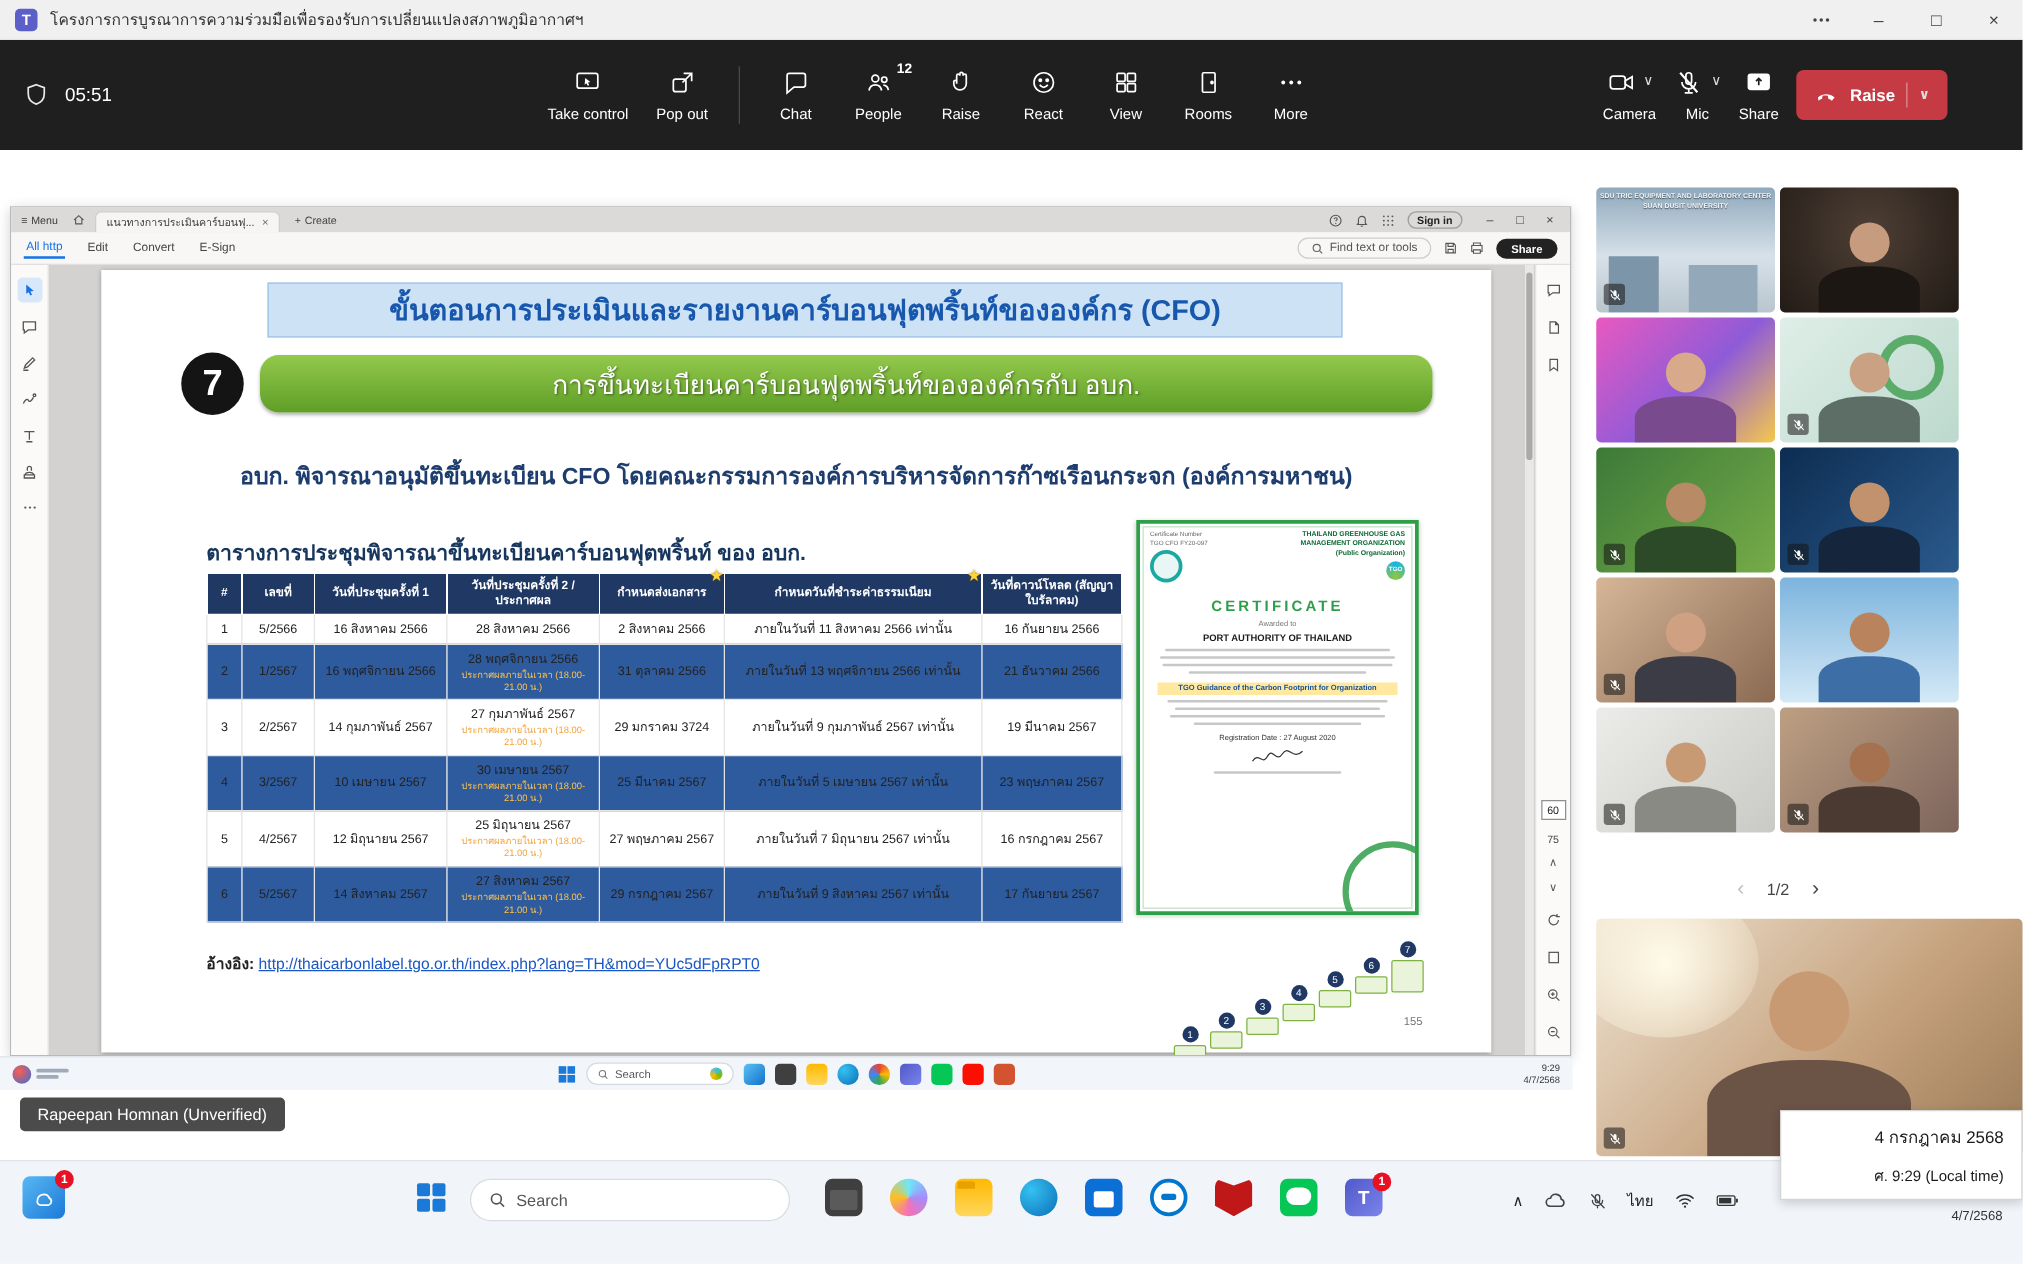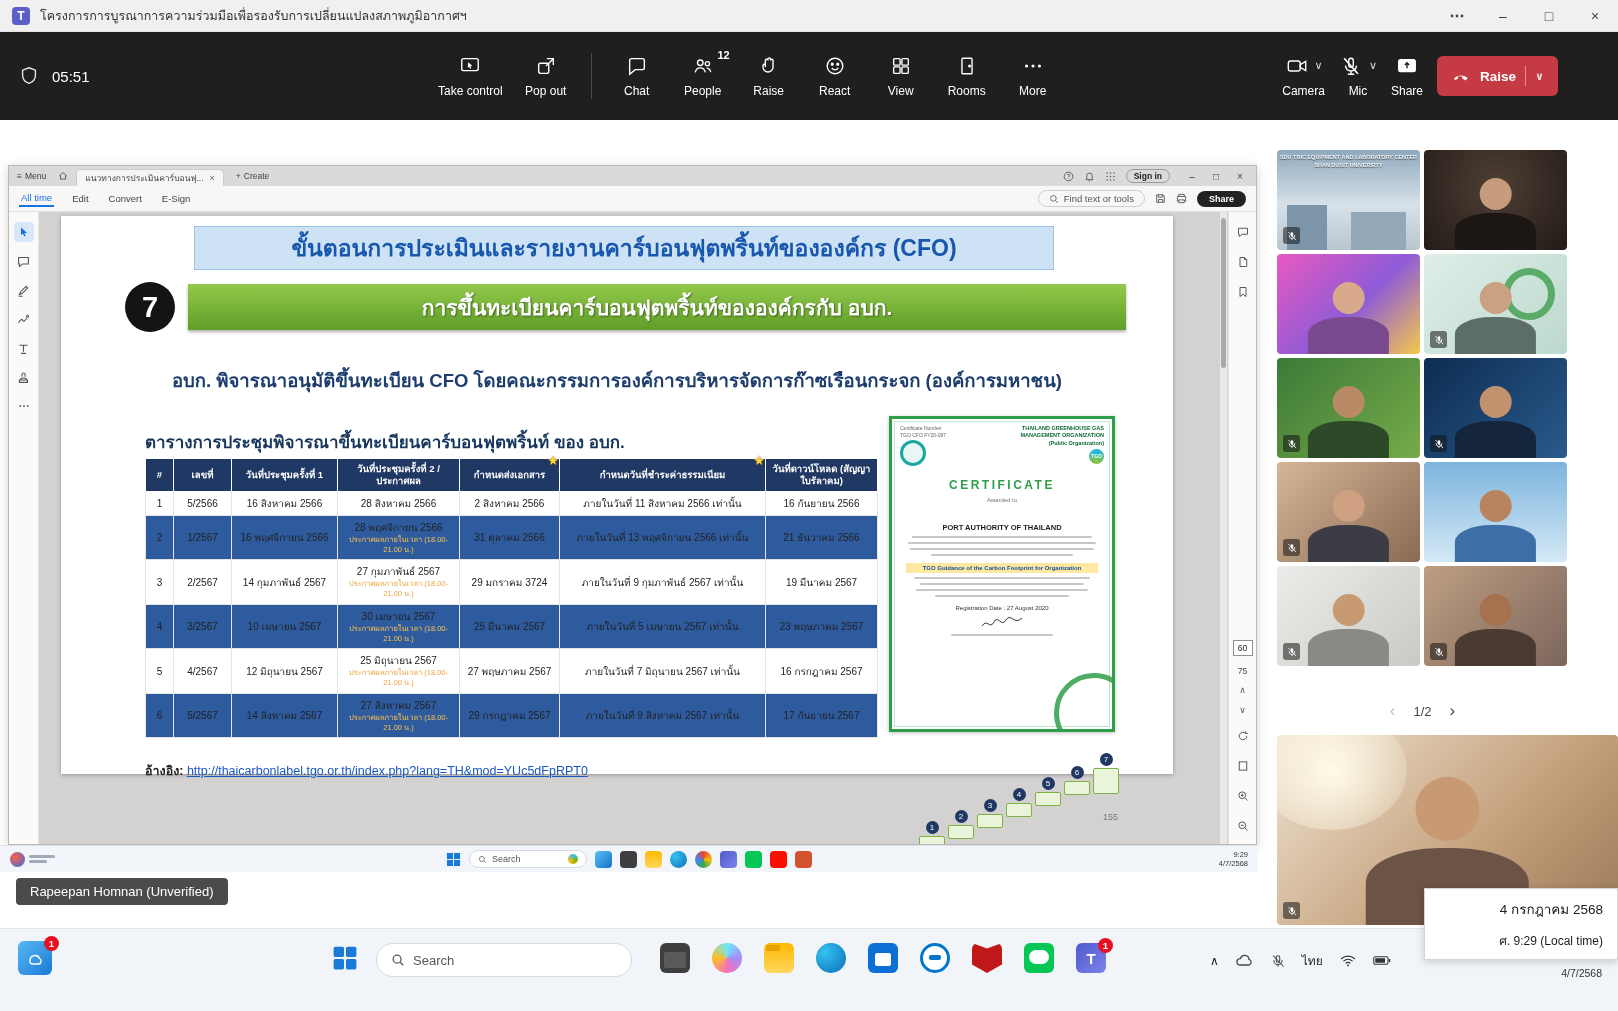--- a/index.html
+++ b/index.html
@@ -71,30 +71,30 @@
 #vthumb{position:absolute;right:1px;top:6px;width:5px;height:150px;border-radius:3px;background:#aaa}
 #rail-r{width:28px;background:#fbfaf9;border-left:1px solid #e6e4e2;display:flex;flex-direction:column;
   align-items:center;padding:10px 0 8px;gap:10px}
 .rr-spacer{flex:1}
 #pagebox{width:20px;height:16px;border:1px solid #8f8f8f;background:#fff;font-size:8.5px;color:#222;
   display:flex;align-items:center;justify-content:center}
 #zoomval{font-size:8.5px;color:#444}
 .rr-nav{color:#555;font-size:9px;line-height:1.1;text-align:center}
 
 
-#page{position:absolute;left:22px;top:4px;width:1112px;height:558px;background:#fff;
+#page{position:absolute;left:42px;top:4px;width:1112px;height:626px;background:#fff;
   box-shadow:0 1px 4px rgba(0,0,0,.3)}
 #s-title{position:absolute;left:133px;top:10px;width:860px;height:44px;background:#cde2f5;
   border:1px solid #9cc2e5;display:flex;align-items:center;justify-content:center;
   color:#1757ad;font-size:23px;font-weight:bold}
 #s-seven{position:absolute;left:64px;top:66px;width:50px;height:50px;border-radius:50%;background:#141414;
   color:#fff;font-size:29px;font-weight:bold;display:flex;align-items:center;justify-content:center}
-#s-banner{position:absolute;left:127px;top:68px;width:938px;height:46px;border-radius:0;
+#s-banner{position:absolute;left:127px;top:68px;width:938px;height:46px;border-radius:15px;
   background:linear-gradient(180deg,#93c94c,#5f9e27);box-shadow:0 2px 3px rgba(0,0,0,.3);
-  display:flex;align-items:center;justify-content:center;color:#fff;font-size:21px;font-weight:bold;
+  display:flex;align-items:center;justify-content:center;color:#fff;font-size:21px;font-weight:normal;
   text-shadow:1px 1px 2px rgba(0,0,0,.45)}
 #s-sub{position:absolute;left:40px;top:150px;width:1032px;text-align:center;color:#1c3d6e;
   font-size:18.5px;font-weight:bold}
 #s-ttitle{position:absolute;left:84px;top:212px;color:#17365d;font-size:17px;font-weight:bold}
 #s-table{position:absolute;left:84px;top:242px;width:732px;border-collapse:collapse;table-layout:fixed}
 #s-table th{background:#203864;color:#fff;font-size:9.5px;font-weight:bold;padding:4px 2px;
   border:1px solid #fff;position:relative;line-height:1.25}
 #s-table td{font-size:10px;padding:5px 3px;text-align:center;border:1px solid #e4e4e4;line-height:1.3;color:#222}
 tr.blue td{background:#2e5b9e;color:#fff;border-color:#fff}
 .tnote{font-size:7.5px;color:#f2a33c;margin-top:1px}
@@ -110,21 +110,21 @@
   border:3px solid #2f9e49;box-shadow:0 1px 4px rgba(0,0,0,.25);padding:6px 8px;overflow:hidden}
 #cert::before{content:"";position:absolute;inset:2px;border:1px solid #bfe3c8;pointer-events:none}
 .c-top{display:flex;justify-content:space-between;align-items:flex-start}
 .c-certno{font-size:5px;color:#666;line-height:1.3}
 .c-seal{width:26px;height:26px;border-radius:50%;border:3px solid #1ba8a0;background:#e8f6f5;margin-top:2px}
 .c-orgbox{text-align:right;font-size:5.5px;color:#0c6a35;font-weight:bold;line-height:1.35}
 .c-tgo{display:inline-block;margin-top:2px;width:15px;height:15px;border-radius:50%;
   background:conic-gradient(#18b5e8,#8dc63f,#18b5e8);color:#fff;font-size:5px;line-height:15px;text-align:center}
 .c-title{text-align:center;color:#2f9e49;font-size:12px;font-weight:bold;letter-spacing:2.5px;margin-top:12px}
 .c-awarded{text-align:center;font-size:6px;color:#777;margin-top:5px}
-.c-recip{text-align:center;font-size:7.5px;font-weight:bold;color:#1c1c1c;margin-top:20px}
+.c-recip{text-align:center;font-size:7.5px;font-weight:bold;color:#1c1c1c;margin-top:3px}
 .blur{height:2.5px;background:#c7c7c7;border-radius:1px;margin:3.5px auto 0}
 .c-std{margin:7px auto 0;width:94%;background:#ffe9a0;color:#1452a0;font-size:6px;text-align:center;
   padding:2px 1px;font-weight:bold}
 .c-reg{text-align:center;font-size:6px;color:#333;margin-top:8px}
 .c-sign{margin:5px auto 0;width:44px}
 .c-arc{position:absolute;right:-22px;bottom:-24px;width:80px;height:80px;border-radius:50%;
   border:5px solid #2f9e49;opacity:.85}
 
 
 #diagram{position:absolute;left:858px;top:533px;width:218px;height:96px}
@@ -417,21 +417,21 @@
         <span class="at-signin">Sign in</span>
         <span class="at-win">
           <span class="at-winbtn">–</span>
           <span class="at-winbtn">□</span>
           <span class="at-winbtn">×</span>
         </span>
       </span>
     </div>
 
     <div id="acro-toolbar">
-      <span class="tool-tab active">All time</span>
+      <span class="tool-tab active">All http</span>
       <span class="tool-tab">Edit</span>
       <span class="tool-tab">Convert</span>
       <span class="tool-tab">E-Sign</span>
       <span class="atb-right">
         <span class="find-pill">
           <svg width="10" height="10" viewBox="0 0 16 16" fill="none" stroke="#666" stroke-width="1.5">
               <circle cx="7" cy="7" r="4.5"></circle>
               <path d="M10.5 10.5L14 14"></path>
             </svg>
           <span>Find text or tools</span>

